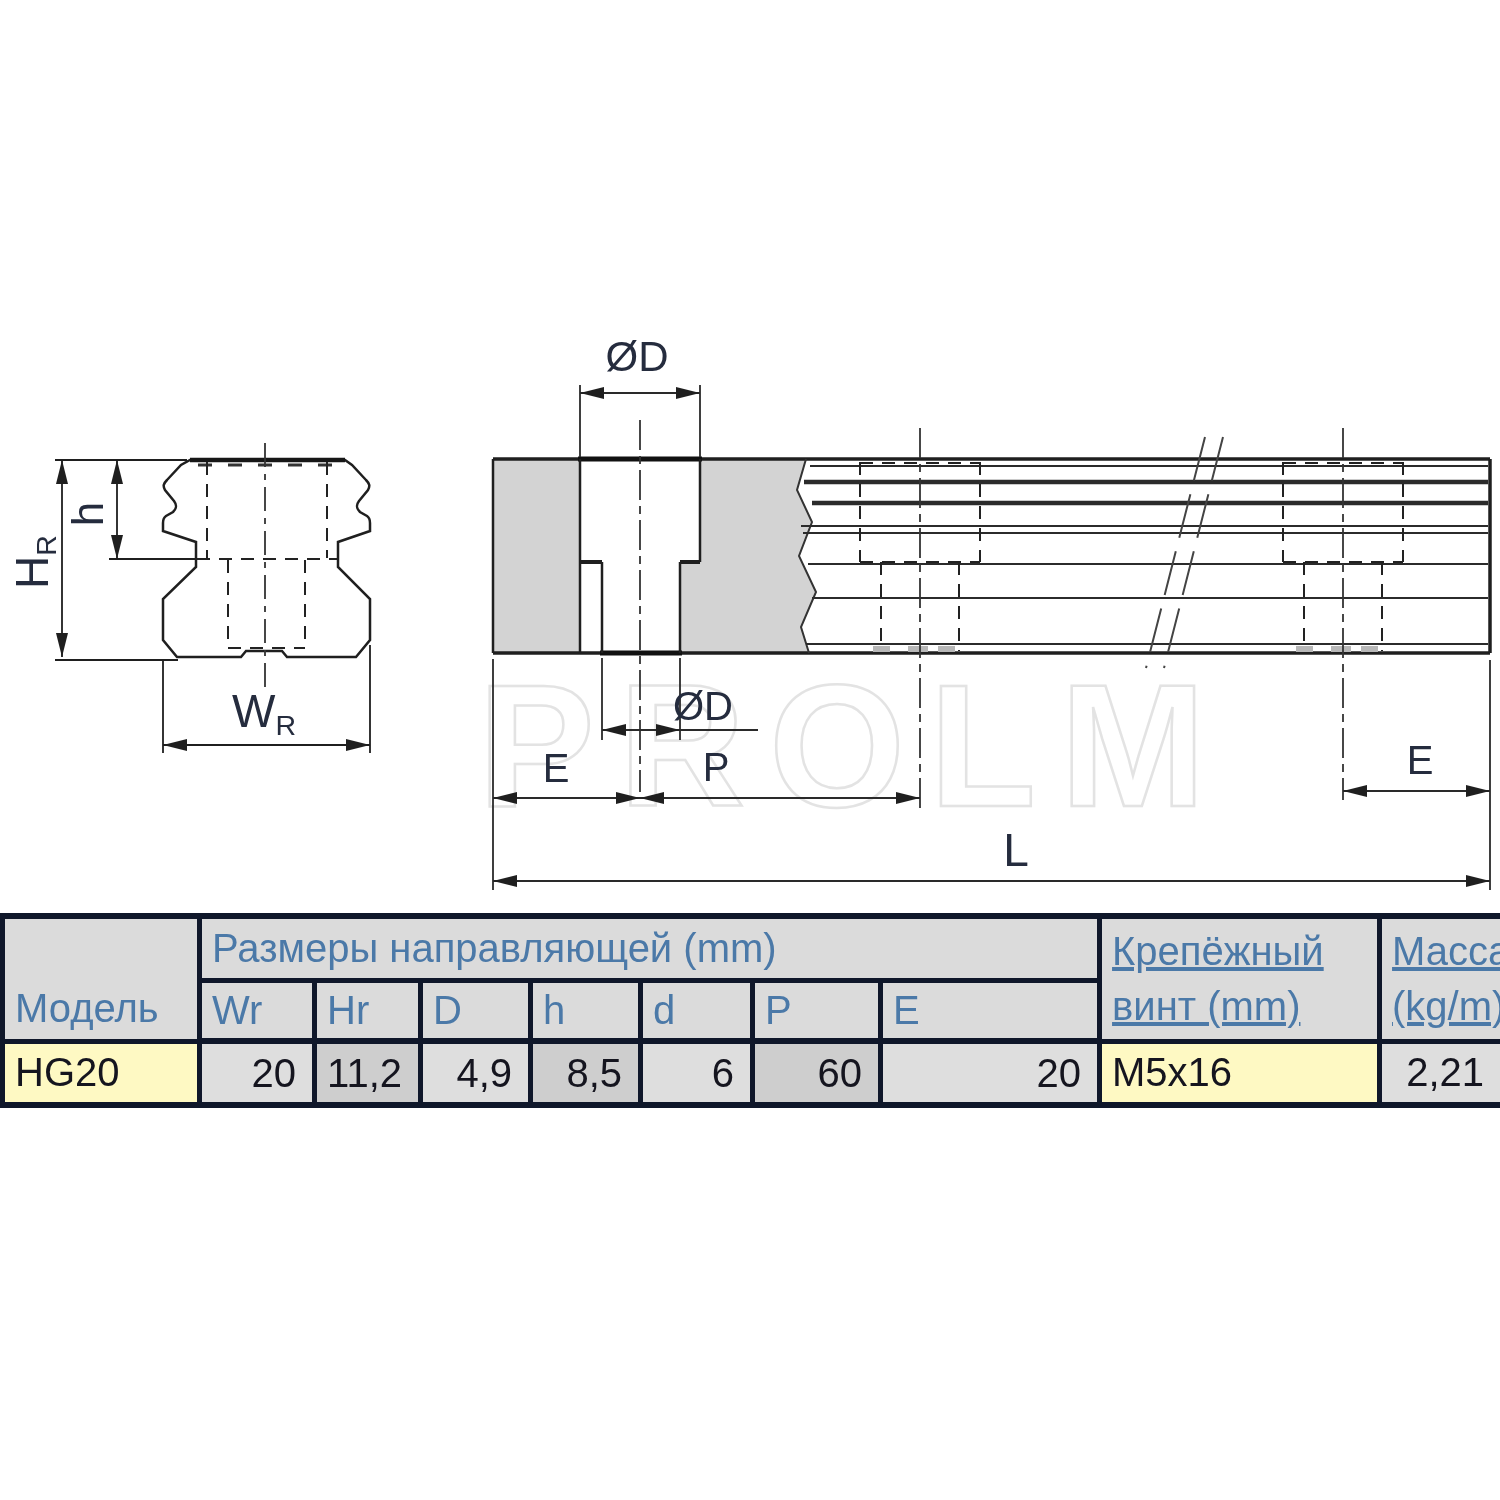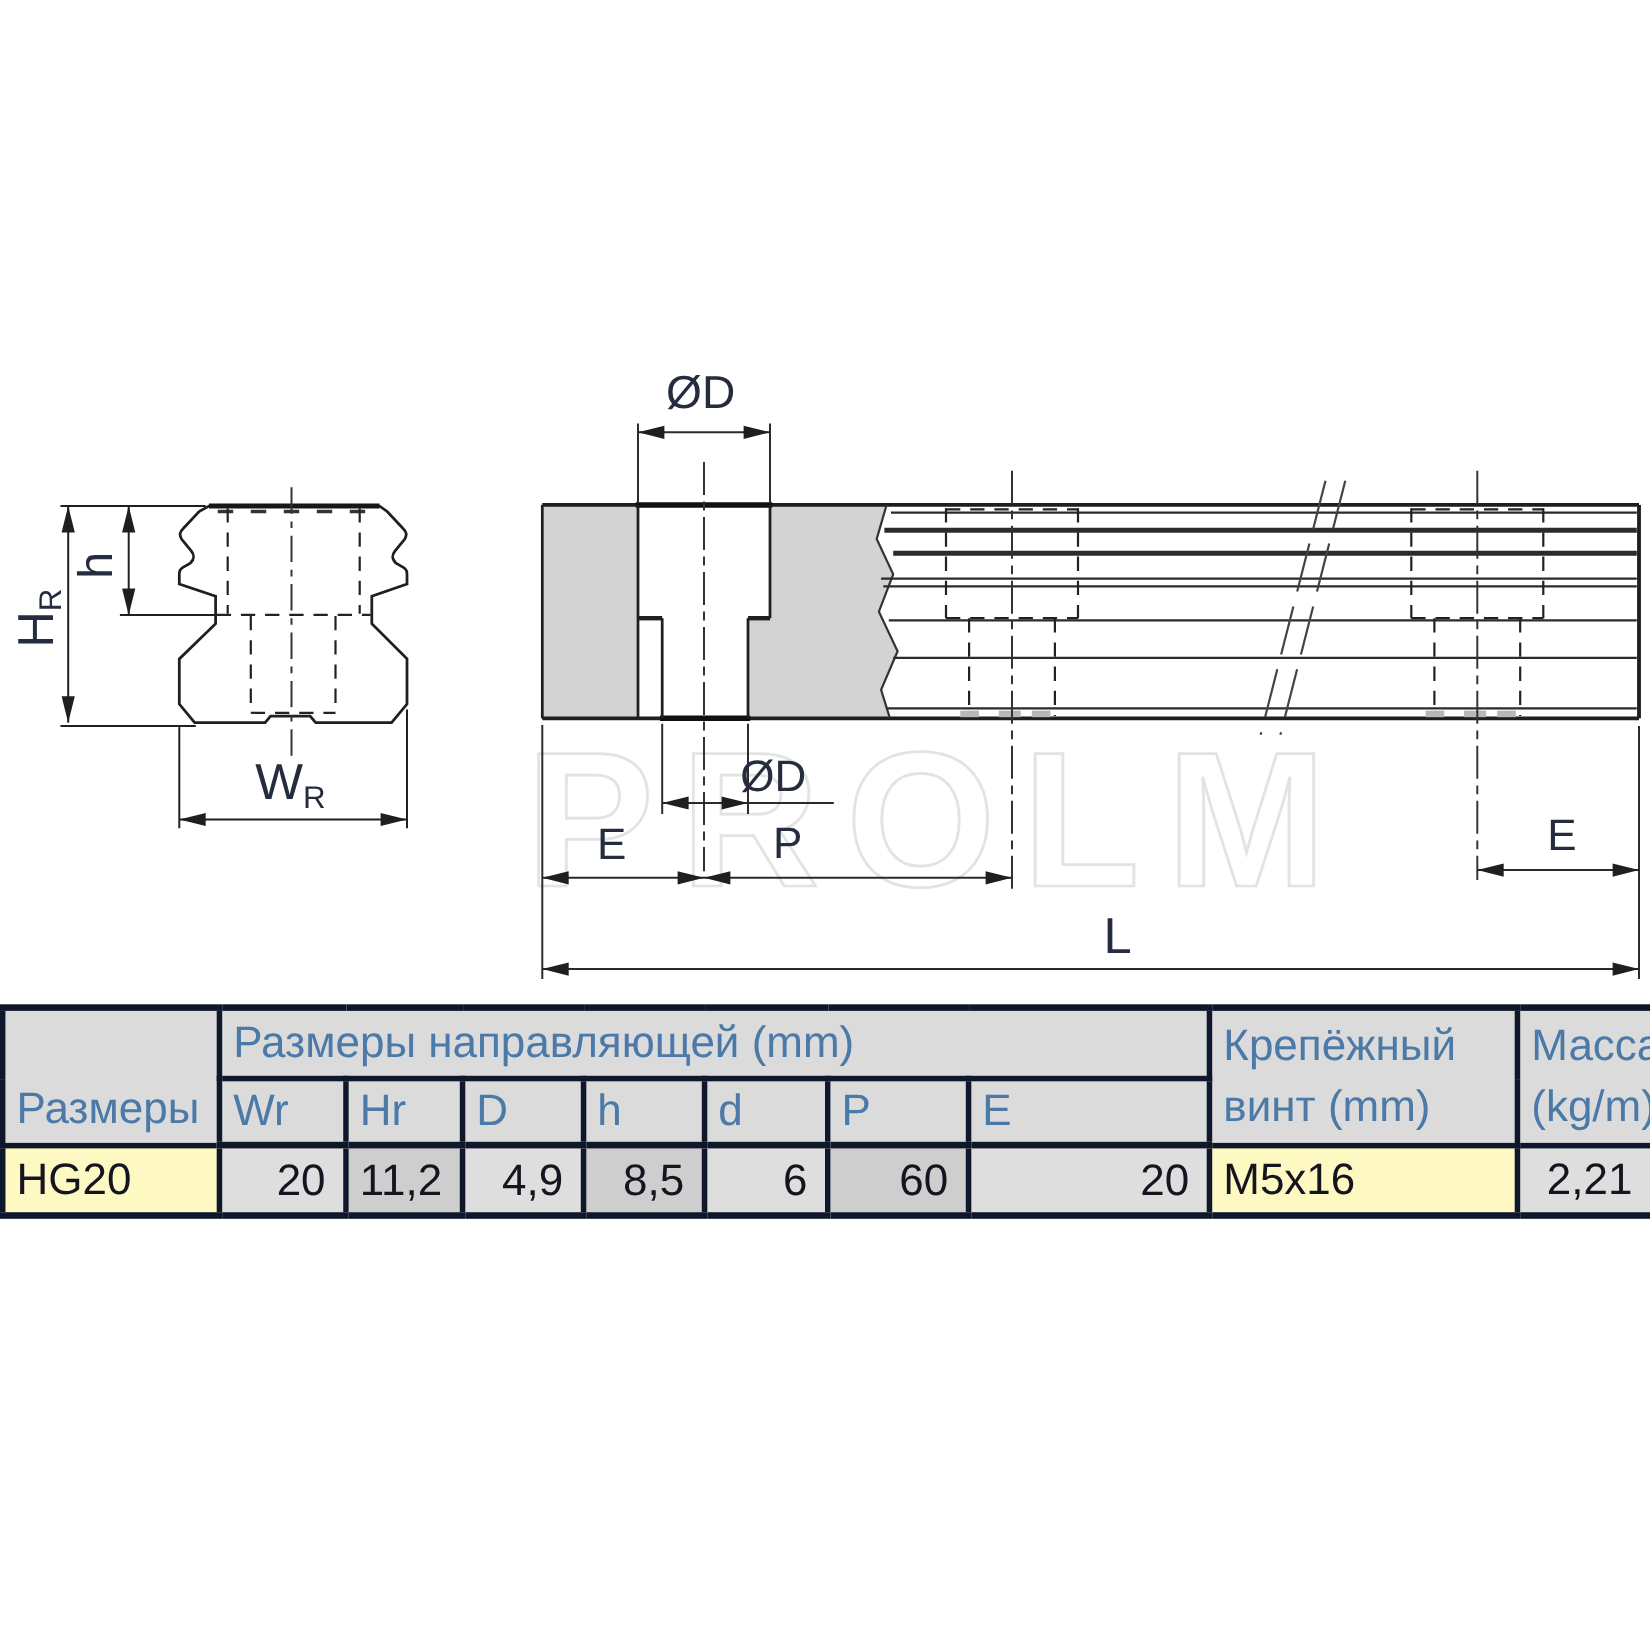--- a/index.html
+++ b/index.html
@@ -15,21 +15,21 @@
   .rot{transform:translate(-50%,-50%) rotate(-90deg);}
   
   #spec{position:absolute;left:0;top:913px;z-index:4;border-collapse:collapse;
         table-layout:fixed;width:1500px;}
   #spec td{border:5px solid #0f172a;font-size:40px;color:#15151f;overflow:hidden;}
   #spec tr.h1 td{height:57px;}
   #spec tr.h2 td{height:53px;}
   #spec tr.dr td{height:56px;}
   #spec .hdr{background:#dbdbdb;color:#4b79a8;text-align:left;padding-left:10px;
              vertical-align:middle;}
-  #spec .hdr2{line-height:1.38;}
+  #spec .hdr2{line-height:1.38;text-decoration:underline;}
   #spec .modelhdr{vertical-align:bottom;padding-bottom:8px;}
   #spec tr.h2 td{border-bottom-width:6px;}
   #spec td.outer-t{border-top-width:6px;}
   #spec tr.dr td{border-bottom-width:6px;}
   #spec .num{text-align:right;padding-right:16px;}
   #spec .txt{text-align:left;padding-left:10px;}
   #spec .bgA{background:#fef9c3;}
   #spec .bgB{background:#dedede;}
   #spec .bgC{background:#cecece;}
 </style>
@@ -227,21 +227,21 @@
       <col style="width:110px">
         <col style="width:110px">
         <col style="width:112px">
       <col style="width:128px">
         <col style="width:219px">
         <col style="width:280px">
       <col style="width:123px">
     </colgroup>
     <tbody>
         <tr class="h1">
-      <td class="hdr modelhdr outer-t" rowspan="2">Размеры</td>
+      <td class="hdr modelhdr outer-t" rowspan="2">Модель</td>
       <td class="hdr outer-t" colspan="7">Размеры направляющей (mm)</td>
       <td class="hdr hdr2 outer-t" rowspan="2">
         <span>Крепёжный</span><br>
         <span>винт (mm)</span>
       </td>
       <td class="hdr hdr2 outer-t" rowspan="2">
         <span>Масса</span><br>
         <span>(kg/m)</span>
       </td>
     </tr>

